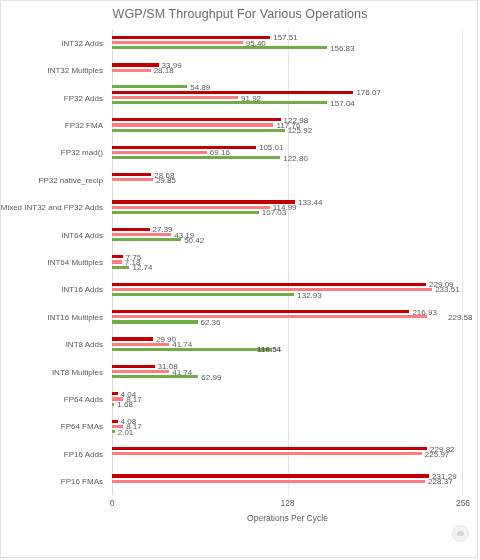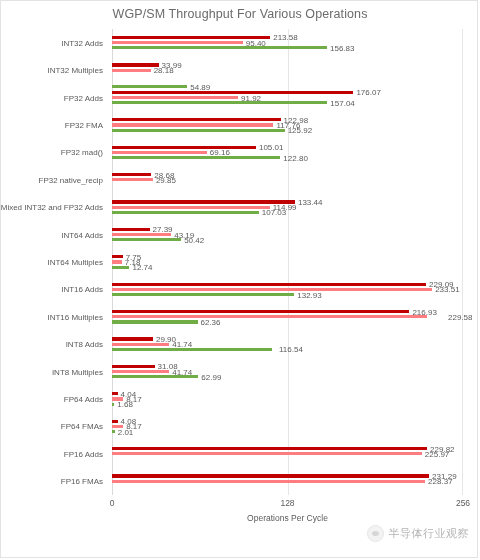--- a/index.html
+++ b/index.html
@@ -204,21 +204,21 @@
   <div id="plot-area">
     <div class="axis-line-left"></div>
     <div id="gridlines">
         <div class="gridline" style="left: 0px; background: rgb(217, 217, 217);"></div>
         <div class="gridline" style="left: 175.5px;"></div>
         <div class="gridline" style="left: 350px;"></div>
       </div>
     <div id="bars">
         <div class="bar-row" style="position: absolute; left: 0px; top: 6.90588px; height: 3.2px; width: 100%;">
           <div class="bar" style="width: 158.224px; background: rgb(192, 0, 0);"></div>
-          <div class="bar-label" style="left: 158.224px;">213.58</div>
+          <div class="bar-label" style="left: 158.224px;">157.51</div>
         </div>
         <div class="bar-row" style="position: absolute; left: 0px; top: 12.1059px; height: 3.2px; width: 100%;">
           <div class="bar" style="width: 130.802px; background: rgb(255, 124, 128);"></div>
           <div class="bar-label" style="left: 130.802px;">95.40</div>
         </div>
         <div class="bar-row" style="position: absolute; left: 0px; top: 17.3059px; height: 3.2px; width: 100%;">
           <div class="bar" style="width: 215.029px; background: rgb(112, 173, 71);"></div>
           <div class="bar-label" style="left: 215.029px;">156.83</div>
         </div>
         <div class="bar-row" style="position: absolute; left: 0px; top: 34.3176px; height: 3.2px; width: 100%;">
@@ -340,21 +340,21 @@
         <div class="bar-row" style="position: absolute; left: 0px; top: 308.435px; height: 3.2px; width: 100%;">
           <div class="bar" style="width: 40.9957px; background: rgb(192, 0, 0);"></div>
           <div class="bar-label" style="left: 40.9957px;">29.90</div>
         </div>
         <div class="bar-row" style="position: absolute; left: 0px; top: 313.635px; height: 3.2px; width: 100%;">
           <div class="bar" style="width: 57.2295px; background: rgb(255, 124, 128);"></div>
           <div class="bar-label" style="left: 57.2295px;">41.74</div>
         </div>
         <div class="bar-row" style="position: absolute; left: 0px; top: 318.835px; height: 3.2px; width: 100%;">
           <div class="bar" style="width: 159.787px; background: rgb(112, 173, 71);"></div>
-          <div class="bar-label" style="left: 164px;">116.54</div>
+          <div class="bar-label" style="left: 142px; font-weight: bold;">116.54</div>
         </div>
         <div class="bar-row" style="position: absolute; left: 0px; top: 335.847px; height: 3.2px; width: 100%;">
           <div class="bar" style="width: 42.6136px; background: rgb(192, 0, 0);"></div>
           <div class="bar-label" style="left: 42.6136px;">31.08</div>
         </div>
         <div class="bar-row" style="position: absolute; left: 0px; top: 341.047px; height: 3.2px; width: 100%;">
           <div class="bar" style="width: 57.2295px; background: rgb(255, 124, 128);"></div>
           <div class="bar-label" style="left: 57.2295px;">41.74</div>
         </div>
         <div class="bar-row" style="position: absolute; left: 0px; top: 346.247px; height: 3.2px; width: 100%;">
@@ -408,16 +408,15 @@
       <div class="x-tick" style="left: 0px;">0</div>
       <div class="x-tick" style="left: 175.5px;">128</div>
       <div class="x-tick" style="left: 351px;">256</div>
     </div>
 
   <div id="x-axis-title">Operations Per Cycle</div>
 
 
   <div id="watermark">
     <div id="watermark-logo"></div>
-    <div id="watermark-text">半导体行业观察</div>
   </div>
 
 </div>
 
 </body></html>

